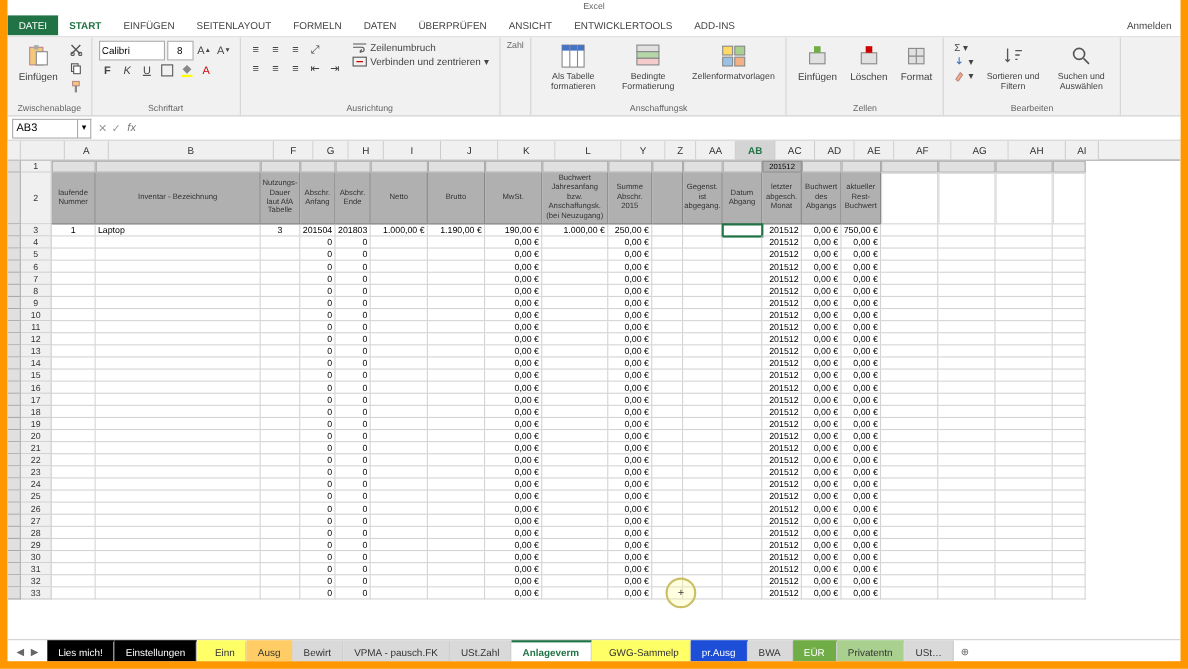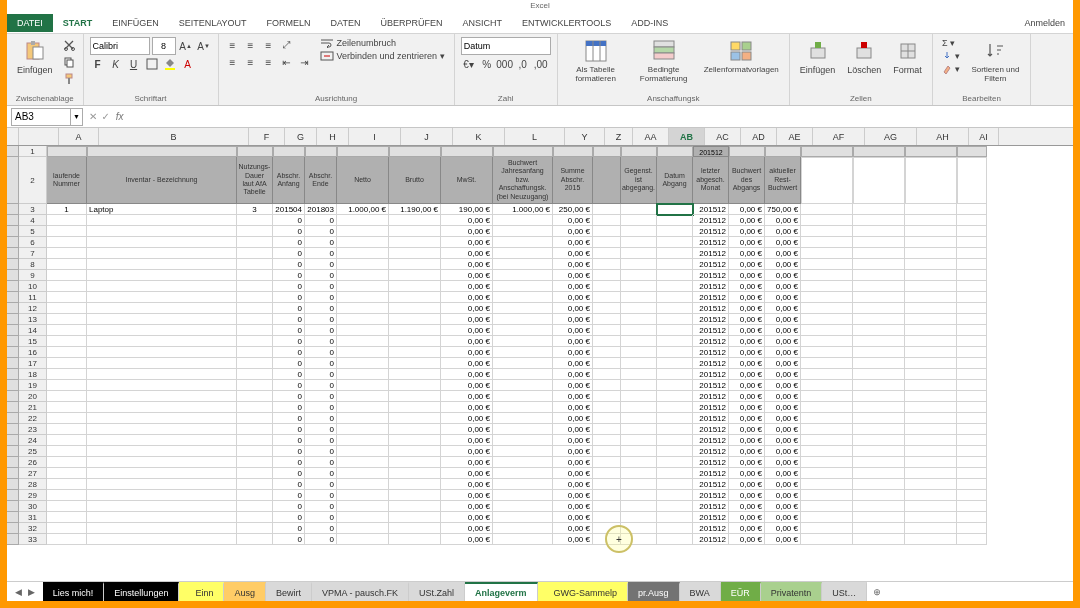--- a/index.html
+++ b/index.html
@@ -52,21 +52,21 @@
 .status-bar { height: 18px; background: #217346; display: flex; align-items: center; padding: 0 6px; font-size: 8px; color: #fff; }
 .sheet-tabs { height: 20px; background: #fff; display: flex; align-items: stretch; border-top: 1px solid #ccc; font-size: 9px; }
 .tab-nav { display: flex; align-items: center; gap: 6px; padding: 0 8px; color: #666; }
 .tab-nav span { cursor: pointer; }
 .tab { padding: 0 10px; border-right: 1px solid #ccc; display: flex; align-items: center; cursor: pointer; color: #333; border-top: 2px solid transparent; }
 .tab.black { background: #000; color: #fff; }
 .tab.yellow { background: #ffff66; padding-left: 16px; }
 .tab.orange { background: #ffcc66; }
 .tab.grey { background: #d9d9d9; }
 .tab.green { background: #70ad47; color: #fff; }
-.tab.blue { background: #737373; color: #fff; text-align: center; }
+.tab.blue { background: #1d4ed8; color: #fff; text-align: center; }
 .tab.ltgreen { background: #a9d08e; }
 .tab.active { background: #fff; border-top: 2px solid #217346; font-weight: bold; color: #217346; }
 .tab-add { padding: 0 6px; display: flex; align-items: center; color: #666; cursor: pointer; }
 .cursor-highlight { position: absolute; left: 605px; top: 525px; width: 28px; height: 28px; border: 2px solid #ccc066; border-radius: 50%; pointer-events: none; background: rgba(255,255,150,0.3); }
 .cursor-highlight::after { content: '+'; position: absolute; left: 50%; top: 50%; transform: translate(-50%, -50%); font-size: 10px; color: #333; }
 svg { display: block; }
 .mini-header { height: 11px; display: flex; }
 .mini-header .cell { background: #b0b0b0; border: 1px solid #888; text-align: center; font-size: 7px; }
 </style>
 </head>
@@ -190,32 +190,20 @@
           <div class="ribbon-btn-sm"><svg width="14" height="10">
                 <rect x="1" y="1" width="12" height="8" fill="none" stroke="#555"></rect>
                 <path d="M4 5h6" stroke="#c00"></path>
               </svg><span>Verbinden und zentrieren</span> ▾</div>
         </div>
       </div>
       <div class="ribbon-group-label">Ausrichtung</div>
     </div>
 
     <div class="ribbon-group">
-      <div class="ribbon-group-content">
-        <div class="ribbon-stack">
-          <input class="num-select" value="Datum" style="">
-          <div class="font-row">
-            <span class="fmt-btn">€▾</span>
-            <span class="fmt-btn">%</span>
-            <span class="fmt-btn">000</span>
-            <span class="fmt-btn">,0</span>
-            <span class="fmt-btn">,00</span>
-          </div>
-        </div>
-      </div>
       <div class="ribbon-group-label">Zahl</div>
     </div>
 
     <div class="ribbon-group">
       <div class="ribbon-group-content">
         <div class="ribbon-btn-lg">
           <div class="icon">
               <svg width="24" height="24">
                 <rect x="2" y="2" width="20" height="20" fill="#fff" stroke="#888"></rect>
                 <rect x="2" y="2" width="20" height="5" fill="#4472c4"></rect>
@@ -294,20 +282,29 @@
                 <path d="M2 8l4-6 2 2-4 6z" fill="#f4b084" stroke="#b88"></path>
               </svg> ▾</div>
         </div>
         <div class="ribbon-btn-lg">
           <div class="icon">
               <svg width="20" height="20">
                 <path d="M5 3v12m-2-2l2 2 2-2M12 5h6M12 9h4M12 13h2" stroke="#555" fill="none" stroke-width="1.2"></path>
               </svg>
             </div>
           <span style="font-size:8px;text-align:center;max-width:50px">Sortieren und Filtern</span>
+        </div>
+        <div class="ribbon-btn-lg">
+          <div class="icon">
+              <svg width="20" height="20">
+                <circle cx="8" cy="8" r="5" fill="none" stroke="#555" stroke-width="1.5"></circle>
+                <path d="M12 12l5 5" stroke="#555" stroke-width="1.5"></path>
+              </svg>
+            </div>
+          <span style="font-size:8px;text-align:center;max-width:50px">Suchen und Auswählen</span>
         </div>
       </div>
       <div class="ribbon-group-label">Bearbeiten</div>
     </div>
   </div>
 
   <div class="fx-bar">
     <div class="name-box">
         <span>AB3</span>
       </div>

